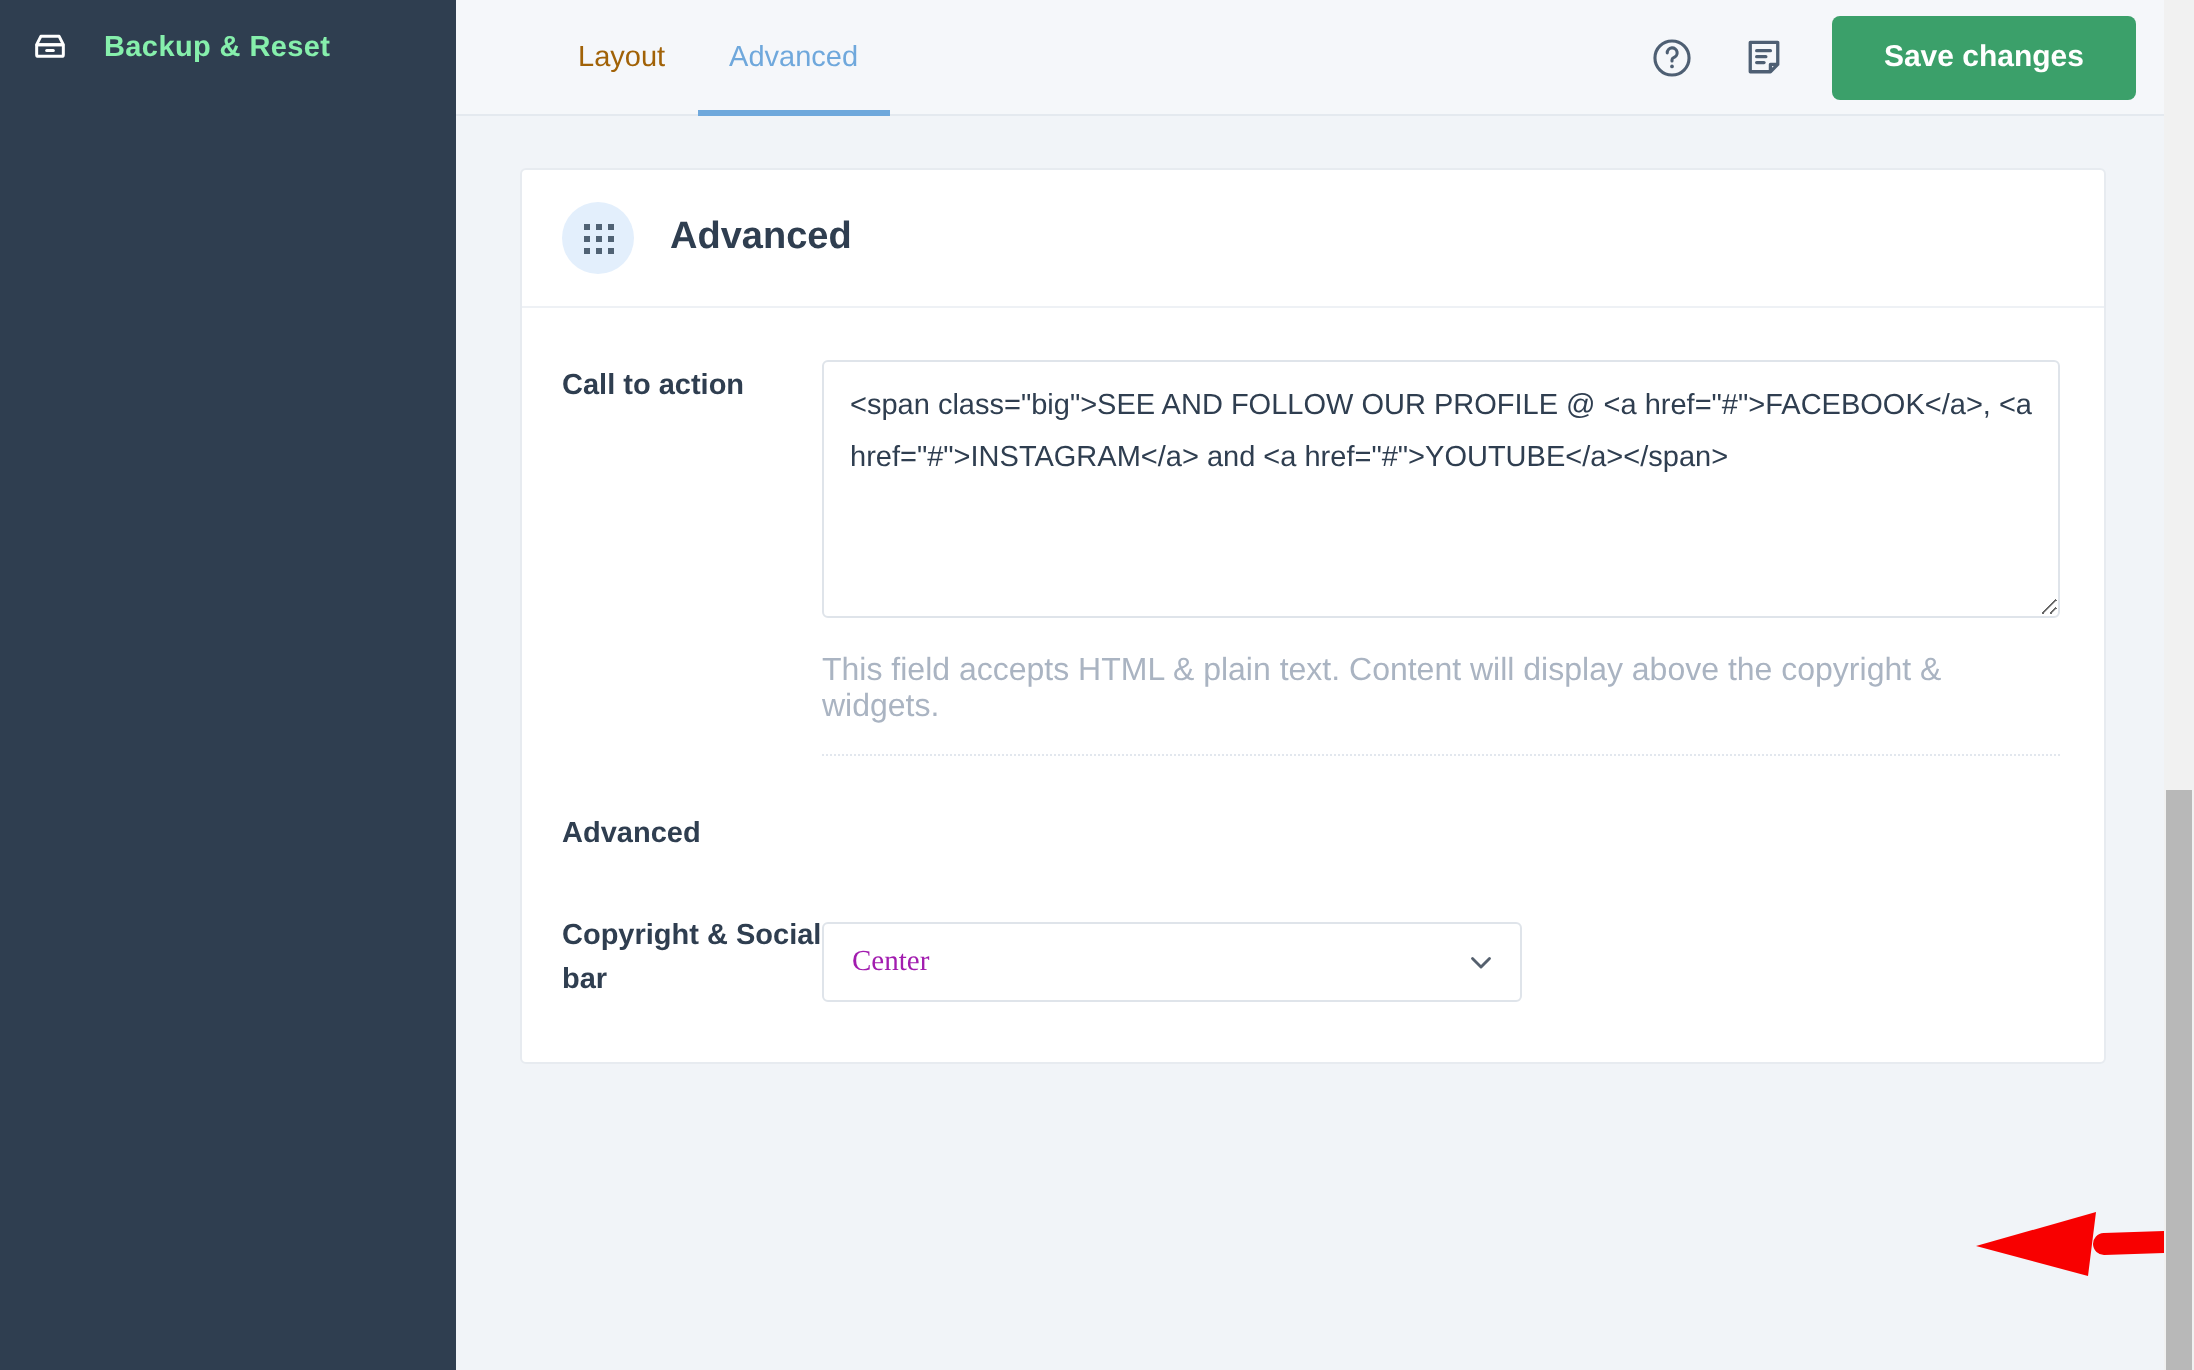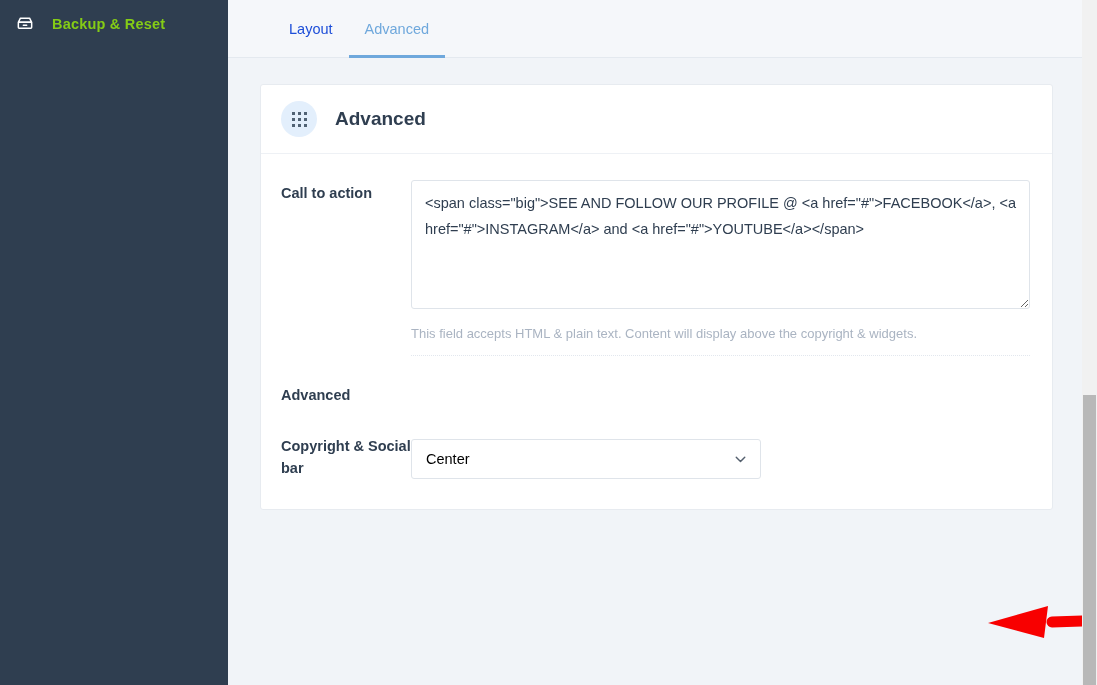--- a/index.html
+++ b/index.html
@@ -22,41 +22,41 @@
   .side-item {
     display: flex; align-items: center;
     height: 44px;
     padding-left: 14px;
     color: #ffffff;
     gap: 16px;
     cursor: pointer;
   }
   .side-item.partial { height: 14px; align-items: flex-end; margin-top: -12px; }
   .side-icon { width: 22px; display: flex; align-items: center; justify-content: center; color: #ffffff; }
-  .side-label { font-size: 14.5px; font-weight: 700; letter-spacing: .2px; color: #84cc16; white-space: nowrap; text-align: right; }
+  .side-label { font-size: 14.5px; font-weight: 700; letter-spacing: .2px; color: #86efac; white-space: nowrap; text-align: right; }
 
   
   .right { flex: 1 1 auto; height: 685px; position: relative; background: #f1f4f8; }
 
   
   .topbar {
     position: absolute; left: 0; top: 0; right: 0;
     height: 58px;
     background: #f5f7fa;
     border-bottom: 1px solid #e4e9ef;
     display: flex; align-items: center;
   }
   .tabs { display: flex; align-items: center; height: 58px; margin-left: 45px; gap: 0; }
   .tab {
     position: relative;
     height: 58px;
     display: flex; align-items: center;
     padding: 0 16px;
     font-size: 14.5px;
-    color: #1d4ed8;
+    color: #a16207;
     cursor: pointer;
     white-space: nowrap;
   }
   .tab.active { color: #6fa8dc; }
   .tab.active::after {
     content: ""; position: absolute; left: 0; right: 0; bottom: 0;
     height: 3px; background: #6fa8dc;
   }
   .top-actions { margin-left: auto; display: flex; align-items: center; gap: 22px; padding-right: 29px; }
   .icon-btn { width: 24px; height: 24px; display:flex; align-items:center; justify-content:center; color:#4e5f73; cursor:pointer; }
@@ -118,30 +118,30 @@
     line-height: 1.78;
     color: #2f3e50;
     padding: 10px 13px;
     border: 1px solid #dfe4ea;
     border-radius: 3px;
     resize: vertical;
     outline: none;
     background: #fff;
   }
   textarea.ta.focused { border: 1px solid #6fa8dc; }
-  .helper { font-size: 13px; color: #aab4c2; margin-top: 13px; }
+  .helper { font-size: 16px; color: #aab4c2; margin-top: 13px; }
   .sep { border-top: 1px dotted #e2e7ee; margin-top: 14px; }
 
   .select-wrap { position: relative; width: 350px; }
   select.sel {
     width: 100%;
     height: 40px;
-    font-family: Liberation Sans, sans-serif;
+    font-family: Liberation Serif, serif;
     font-size: 14.5px;
-    color: #000000;
+    color: #a21caf;
     padding: 0 34px 0 14px;
     border: 1px solid #dfe4ea;
     border-radius: 3px;
     background: #fff;
     appearance: none;
     -webkit-appearance: none;
     outline: none;
     cursor: pointer;
   }
   .sel-chev {
@@ -192,20 +192,39 @@
     <div class="topbar">
       <div class="tabs">
         <div class="tab">
           <span>Layout</span>
         </div>
         <div class="tab active">
           <span>Advanced</span>
         </div>
       </div>
 
+      <div class="top-actions">
+        <span class="icon-btn">
+          <svg width="22" height="22" viewBox="0 0 24 24" fill="none" stroke="#4e5f73" stroke-width="1.7">
+            <circle cx="12" cy="12" r="9.3"></circle>
+            <path d="M9.4 9.2a2.7 2.7 0 1 1 3.4 2.6c-.6.2-.8.7-.8 1.3v.5" stroke-linecap="round"></path>
+            <circle cx="12" cy="16.6" r="1" fill="#4e5f73" stroke="none"></circle>
+          </svg>
+        </span>
+        <span class="icon-btn">
+          <svg width="22" height="22" viewBox="0 0 24 24" fill="none" stroke="#4e5f73" stroke-width="1.8" stroke-linejoin="round">
+            <path d="M4.5 3.5h15v12l-4 4h-11z"></path>
+            <path d="M19.5 15.5h-4v4"></path>
+            <line x1="8" y1="8" x2="15.5" y2="8" stroke-linecap="round"></line>
+            <line x1="8" y1="11.3" x2="13" y2="11.3" stroke-linecap="round"></line>
+            <line x1="8" y1="14.5" x2="12" y2="14.5" stroke-linecap="round"></line>
+          </svg>
+        </span>
+        <button class="save-btn">Save changes</button>
+      </div>
     </div>
 
     <section class="card">
       <div class="card-head">
         <span class="dots-circle">
           <span class="dots-grid">
             <i></i>
               <i></i>
               <i></i>
               <i></i>

